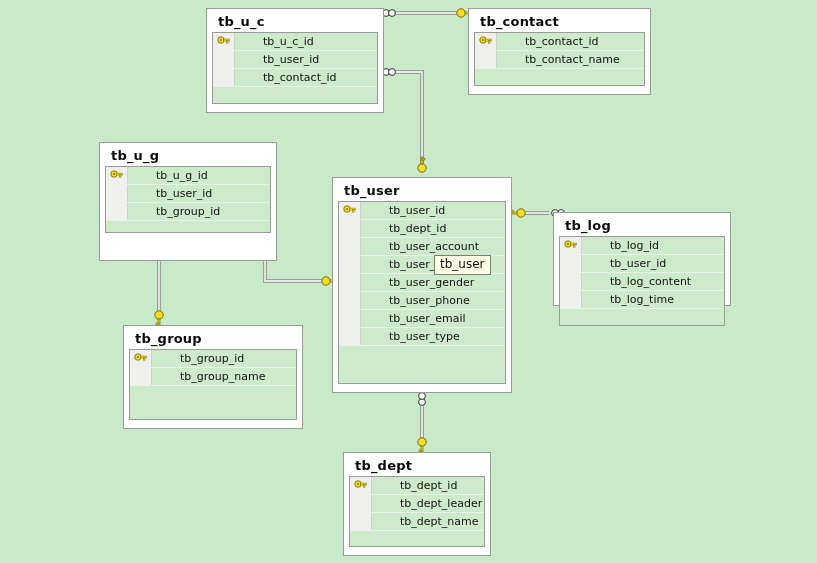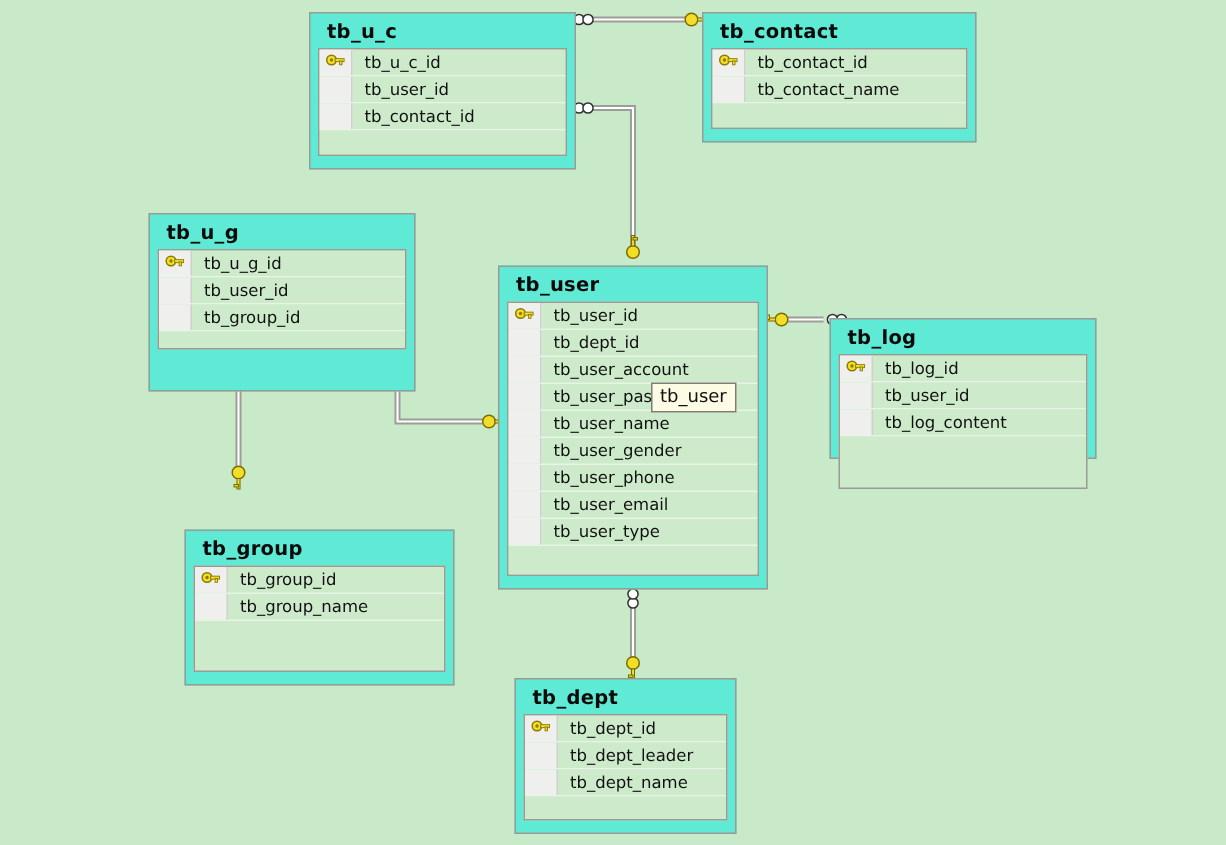--- a/index.html
+++ b/index.html
@@ -30,21 +30,21 @@
     width: 817px;
     height: 563px;
     z-index: 1;
     pointer-events: none;
   }
 
   
   .entity {
     position: absolute;
     z-index: 2;
-    background: #5eead4;
+    background: #ffffff;
     border: 1px solid #9a9a96;
     box-sizing: border-box;
     padding: 4px 5px 5px 5px;
   }
   .entity-title {
     font-size: 13px;
     font-weight: bold;
     color: #0a0a0a;
     letter-spacing: 0.2px;
     padding: 1px 0 3px 6px;
@@ -57,20 +57,21 @@
     box-sizing: border-box;
     overflow: hidden;
   }
   .field-row {
     display: flex;
     align-items: center;
     height: 18px;
     border-bottom: 1px solid #e7f4e6;
     background: #cdebcb;
     box-sizing: border-box;
+    gap: 20px;
   }
   .field-gutter {
     width: 22px;
     min-width: 22px;
     height: 100%;
     background: #efefed;
     border-right: 1px solid #cfcfcb;
     box-sizing: border-box;
     display: flex;
     align-items: center;
@@ -279,24 +280,20 @@
           <div class="field-row">
             <div class="field-gutter"></div>
             <div class="field-name">tb_user_account</div>
           </div>
           <div class="field-row">
             <div class="field-gutter"></div>
             <div class="field-name">tb_user_password</div>
           </div>
           <div class="field-row">
             <div class="field-gutter"></div>
-            <div class="field-name">tb_user_name</div>
-          </div>
-          <div class="field-row">
-            <div class="field-gutter"></div>
             <div class="field-name">tb_user_gender</div>
           </div>
           <div class="field-row">
             <div class="field-gutter"></div>
             <div class="field-name">tb_user_phone</div>
           </div>
           <div class="field-row">
             <div class="field-gutter"></div>
             <div class="field-name">tb_user_email</div>
           </div>
@@ -322,24 +319,28 @@
             <div class="field-name">tb_log_id</div>
           </div>
           <div class="field-row">
             <div class="field-gutter"></div>
             <div class="field-name">tb_user_id</div>
           </div>
           <div class="field-row">
             <div class="field-gutter"></div>
             <div class="field-name">tb_log_content</div>
           </div>
+          <div class="field-row">
+            <div class="field-gutter"></div>
+            <div class="field-name">tb_log_time</div>
+          </div>
           <div class="field-filler" style="height: 16px;"></div>
         </div>
       </div>
-      <div class="entity" style="left: 123px; top: 325px; width: 180px; height: 104px; margin-top: 28px;">
+      <div class="entity" style="left: 123px; top: 325px; width: 180px; height: 104px;">
         <div class="entity-title">tb_group</div>
         <div class="field-list" style="height: 71px;">
           <div class="field-row">
             <div class="field-gutter">
               <svg class="key-icon" viewBox="0 0 13 11">
                 <circle cx="4" cy="4" r="3.2" fill="#f2de28" stroke="#8a7a00" stroke-width="1"></circle>
                 <circle cx="4" cy="4" r="1.1" fill="#8a7a00"></circle>
                 <rect x="6.4" y="3.1" width="6" height="2" fill="#f2de28" stroke="#8a7a00" stroke-width="0.6"></rect>
                 <rect x="9.4" y="4.6" width="1.6" height="2.6" fill="#f2de28" stroke="#8a7a00" stroke-width="0.6"></rect>
               </svg>

